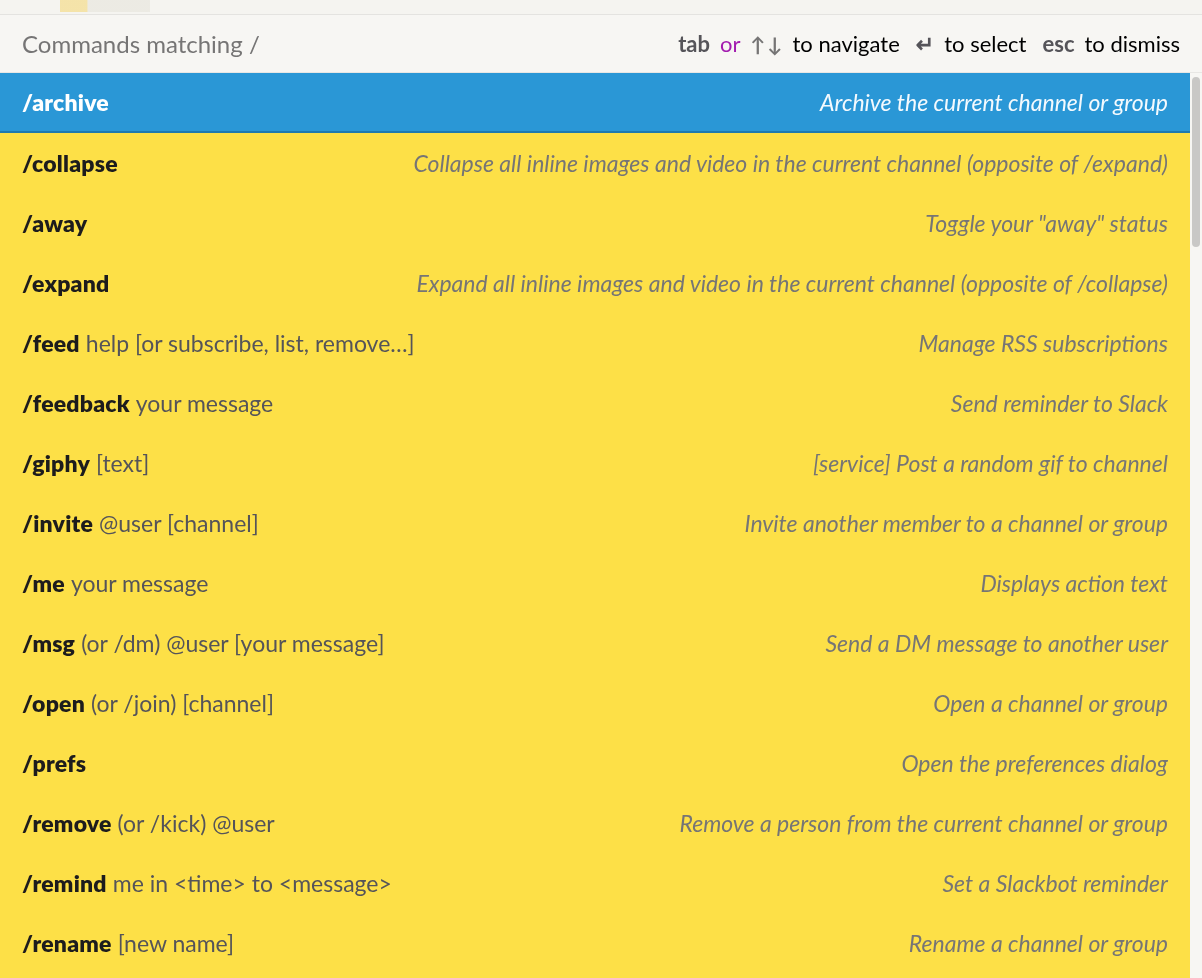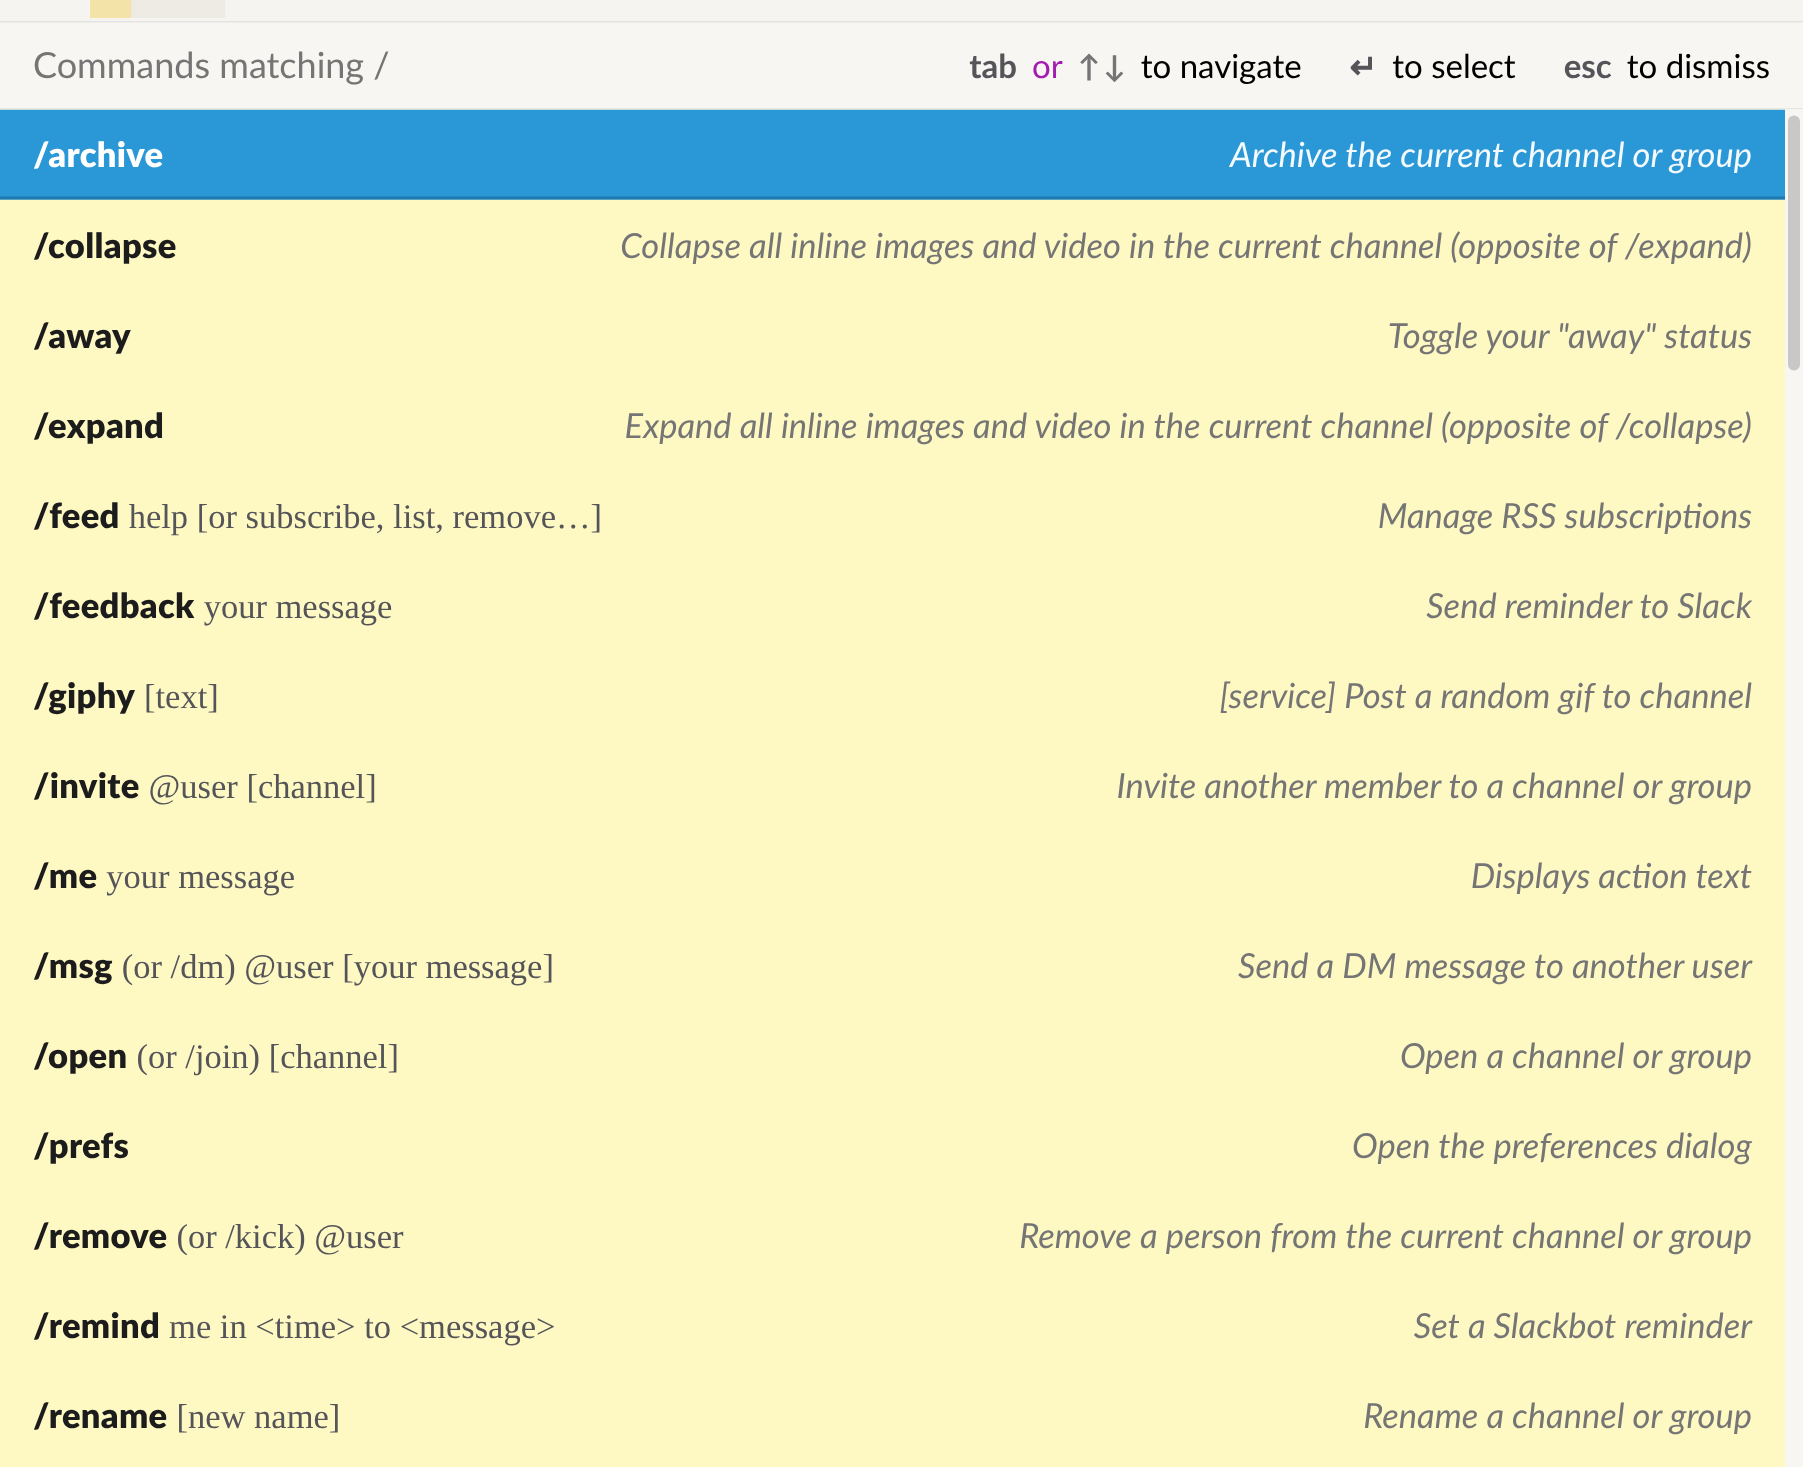--- a/index.html
+++ b/index.html
@@ -33,42 +33,42 @@
     padding: 0 22px;
     color: #555459;
   }
   .header-left {
     font-size: 24px;
     color: #767575;
   }
   .header-right {
     display: flex;
     align-items: center;
-    gap: 32px;
+    gap: 16px;
     font-size: 22px;
     color: #767575;
   }
   .hint-group { display: flex; align-items: center; gap: 10px; white-space: nowrap; }
   .hint-key { font-weight: 700; color: #555459; }
   .hint-or { color: #a21caf; font-weight: 400; }
   .hint-arrows { display: inline-flex; gap: 2px; font-weight: 700; font-size: 20px; }
   .hint-arrows span { display:inline-block; }
   .hint-text { color: #000000; }
   .enter-icon { font-weight: 700; font-size: 22px; }
 
   .list-wrap {
     position: relative;
     height: calc(978px - 15px - 58px);
     width: 100%;
   }
   .list {
     position: absolute;
     left: 0; right: 12px; top: 0; bottom: 0;
     overflow: hidden;
-    background: #fef9c3;
+    background: #fde047;
   }
   .scrollbar-track {
     position: absolute;
     right: 0; top: 0; bottom: 0;
     width: 12px;
     background: #f7f6f3;
   }
   .scrollbar-thumb {
     position: absolute;
     top: 4px; left: 2px;
@@ -88,21 +88,21 @@
     color: #1d1c1d;
     cursor: pointer;
   }
   .row.selected {
     background: #2a97d6;
     color: #fff;
     border-bottom: 2px solid #1f7ab0;
   }
   .row .left { display: flex; align-items: baseline; gap: 0; white-space: nowrap; }
   .row .cmd { font-weight: 800; letter-spacing: 0.2px; }
-  .row .args { font-weight: 400; color: #555459; margin-left: 6px; font-family: Liberation Serif, serif; }
+  .row .args { font-weight: 400; color: #555459; margin-left: 6px; }
   .row .desc {
     font-style: italic;
     color: #767575;
     font-weight: 400;
     text-align: right;
   }
   .row.selected .desc { color: #f4fafe; }
 </style>
 </head>
 <body>

